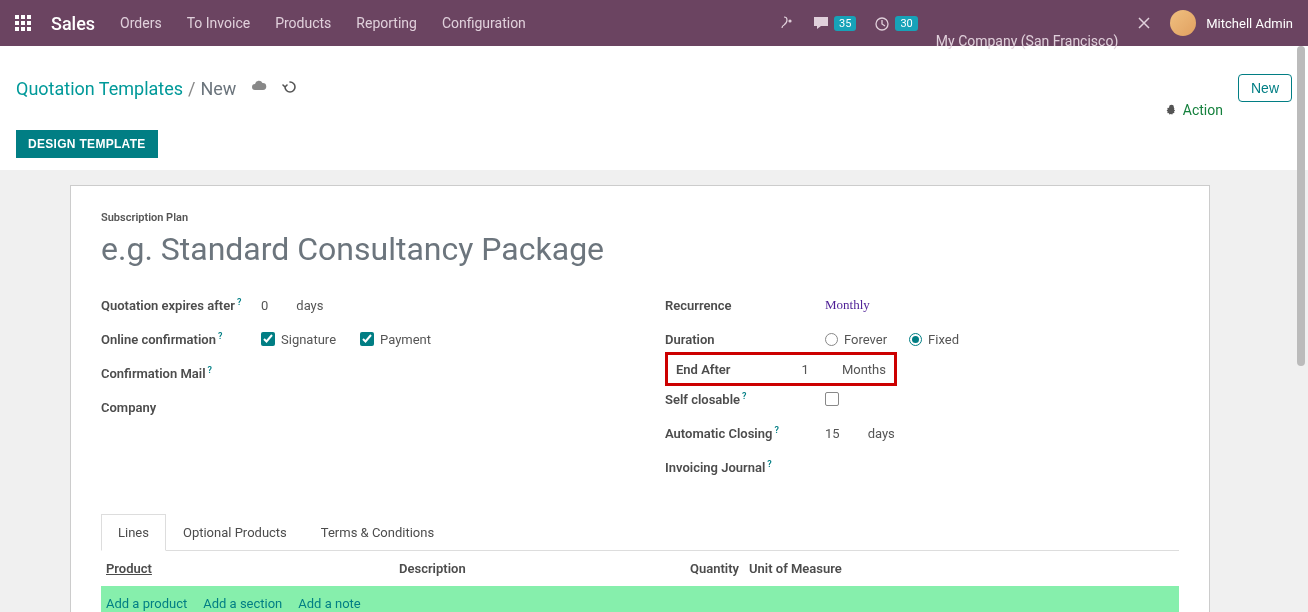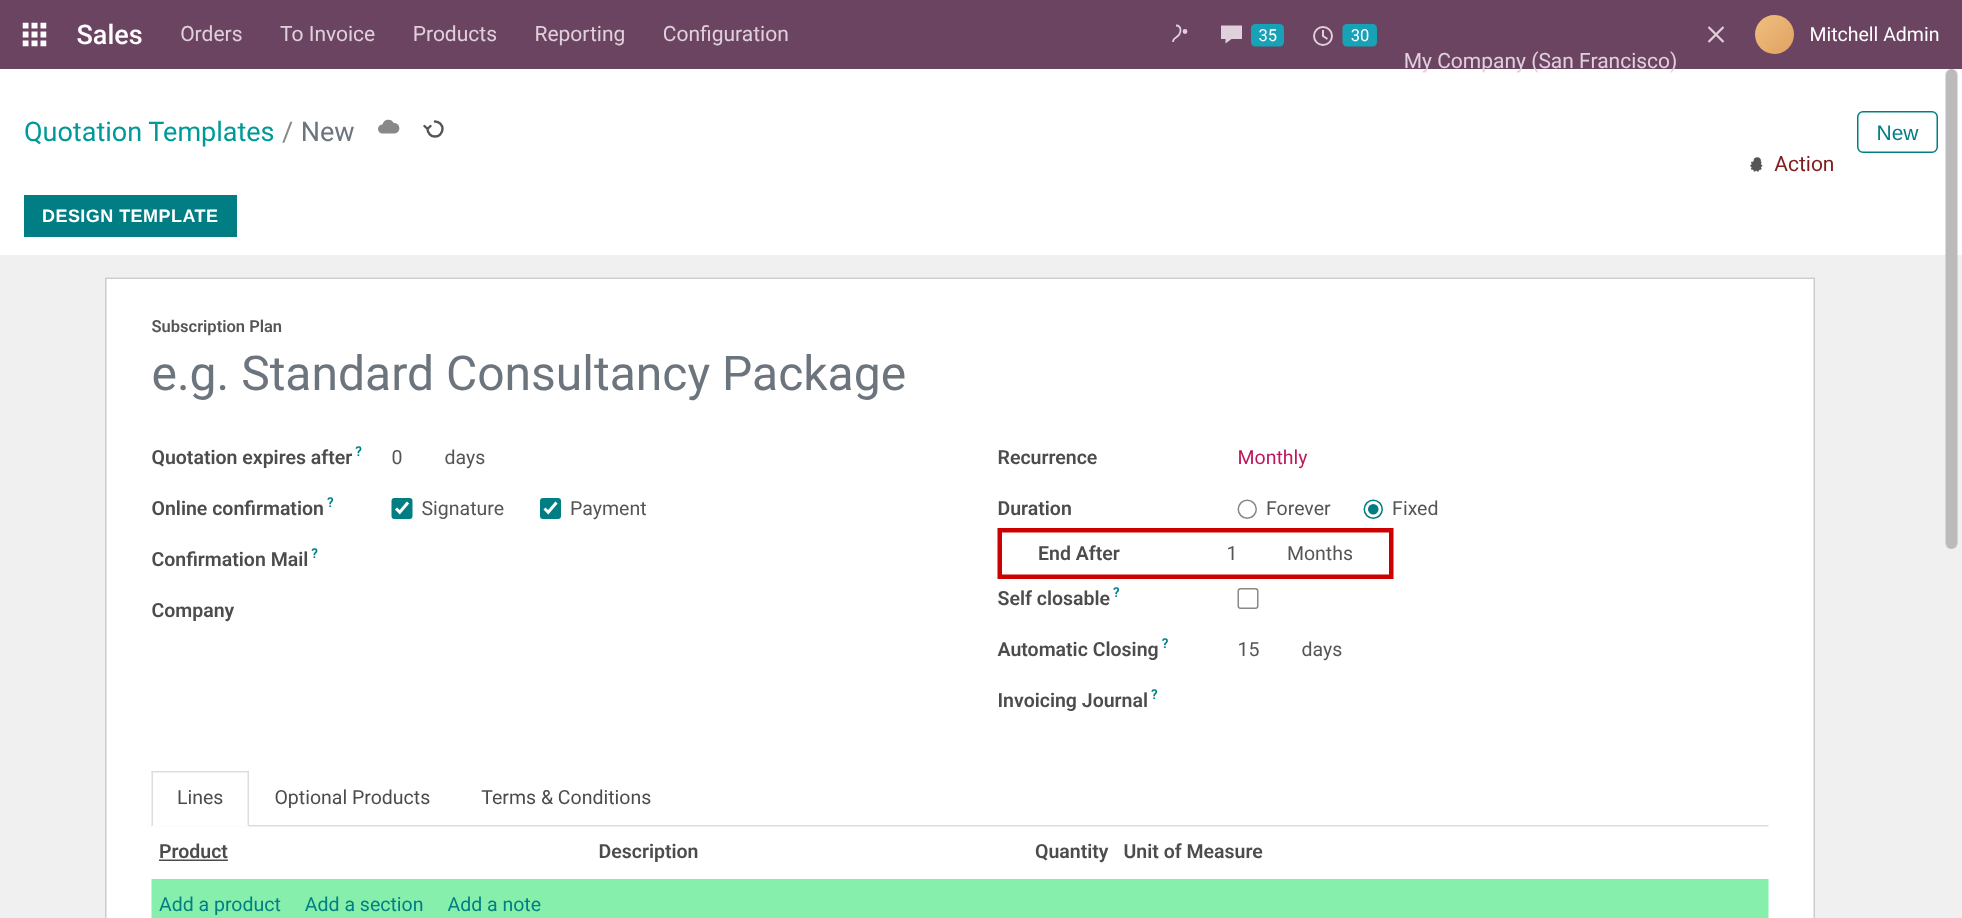--- a/index.html
+++ b/index.html
@@ -22,53 +22,53 @@
     
     
     .control-panel { background: #fff; padding: 12px 16px; display: flex; align-items: center; justify-content: space-between; }
     .breadcrumb { display: flex; align-items: center; font-size: 18px; color: #009999; }
     .breadcrumb a { color: #009999; text-decoration: none; }
     .bc-sep { margin: 0 5px; color: #888; }
     .bc-new { color: #6c757d; }
     .bc-icons { margin-left: 15px; display: flex; gap: 15px; }
     .bc-icon-btn { color: #888; cursor: pointer; }
     .action-area { display: flex; align-items: center; gap: 15px; }
-    .action-link { color: #7f1d1d; display: inline-flex; align-items: center; gap: 5px; cursor: pointer; font-size: 14px; margin-top: 44px; }
+    .action-link { color: #15803d; display: inline-flex; align-items: center; gap: 5px; cursor: pointer; font-size: 14px; margin-top: 44px; }
     .btn-new { border: 1.5px solid #017e84; color: #017e84; background: #fff; padding: 5px 12px; border-radius: 4px; cursor: pointer; font-size: 14px; }
     
     
     .statusbar { background: #fff; padding: 0 16px 12px; }
     .design-btn { background: #017e84; color: #fff; border: none; padding: 7px 12px; font-size: 12px; font-weight: 600; letter-spacing: 0.3px; cursor: pointer; }
     
     
     .content { padding: 15px 70px; background: #f0f0f0; min-height: 500px; }
     .sheet { background: #fff; border: 1px solid #ccc; padding: 25px 30px; max-width: 1140px; }
     
     .section-label { font-size: 11px; color: #555; font-weight: 600; margin-bottom: 6px; }
     h1 { font-size: 32px; color: #6c757d; font-weight: 400; margin-bottom: 20px; }
     
     .form-cols { display: flex; gap: 50px; }
     .form-col { flex: 1; }
     .form-row { display: flex; align-items: center; min-height: 34px; font-size: 13px; }
     .form-label { width: 160px; font-weight: 600; color: #4c4c4c; position: relative; }
     .help-mark { font-size: 9px; color: #017e84; vertical-align: super; margin-left: 2px; }
     .form-value { flex: 1; display: flex; align-items: center; gap: 8px; font-size: 13px; color: #555; }
-    .form-value.muted { color: #be185d; }
+    .form-value.muted { color: #4c1d95; font-family: Liberation Serif, serif; }
     
     .checkbox { display: inline-flex; align-items: center; gap: 6px; margin-right: 16px; }
     .chk { width: 14px; height: 14px; background: #017e84; border-radius: 2px; display: inline-flex; align-items: center; justify-content: center; }
     .chk svg { width: 10px; height: 10px; }
     .chk.empty { background: #fff; border: 1px solid #888; }
     
     .radio { display: inline-flex; align-items: center; gap: 6px; margin-right: 14px; }
     .radio-dot { width: 13px; height: 13px; border: 1.5px solid #888; border-radius: 50%; display: inline-flex; align-items: center; justify-content: center; }
     .radio.checked .radio-dot { border-color: #017e84; }
     .radio.checked .radio-dot::after { content: ''; width: 7px; height: 7px; background: #017e84; border-radius: 50%; }
     
-    .highlight-row { border: 3px solid #cc0000; padding: 4px 24px; margin: -4px 0; width: 264px; }
+    .highlight-row { border: 3px solid #cc0000; padding: 4px 8px; margin: -4px 0; width: 232px; }
     
     
     .tabs { border-bottom: 1px solid #ddd; display: flex; margin-top: 30px; }
     .tab { padding: 10px 16px; font-size: 13px; color: #4c4c4c; cursor: pointer; border: 1px solid transparent; margin-bottom: -1px; }
     .tab.active { border: 1px solid #ddd; border-bottom-color: #fff; background: #fff; }
     
     .table-head { display: flex; padding: 10px 5px; font-size: 13px; font-weight: 600; color: #4c4c4c; }
     .col-product { width: 293px; text-decoration: underline; }
     .col-desc { width: 280px; }
     .col-qty { width: 60px; text-align: right; }

